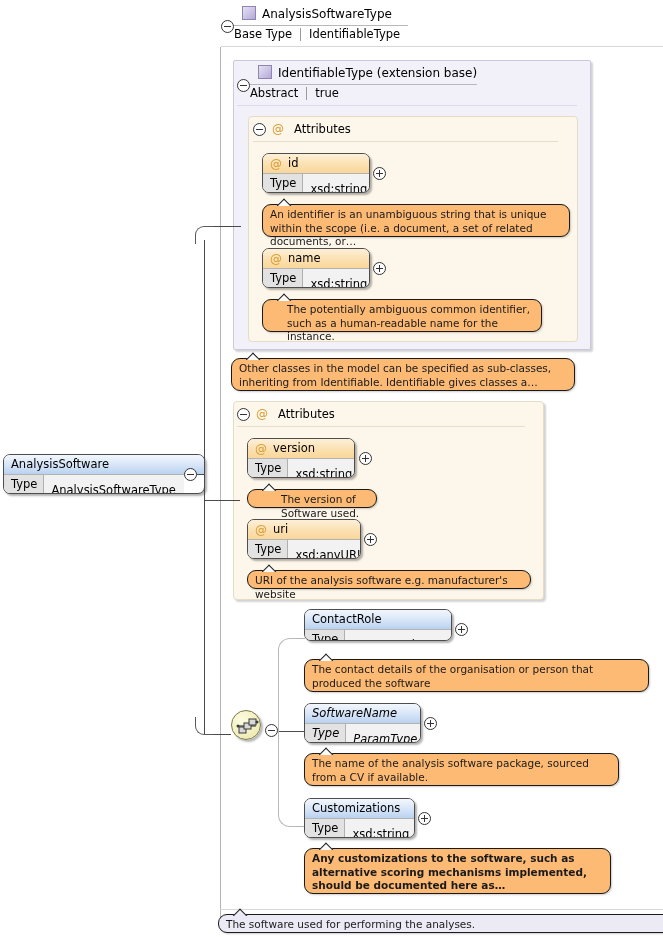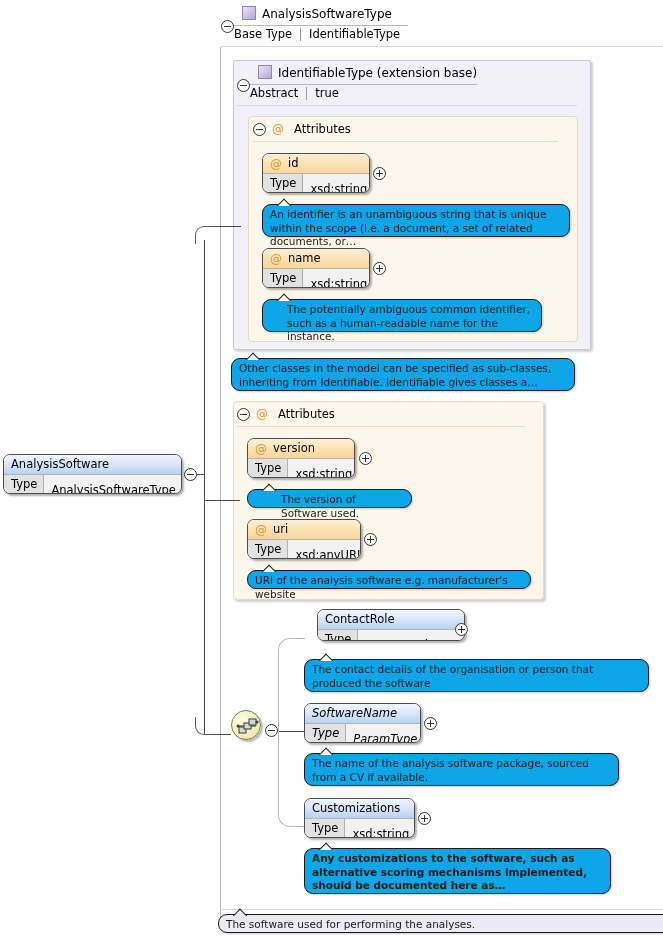--- a/index.html
+++ b/index.html
@@ -72,21 +72,21 @@
     margin-right: 6px;
     font-family: "DejaVu Sans", sans-serif;
   }
 
   
   .anno {
     position: absolute;
     box-sizing: border-box;
     border: 1px solid #1a1a1a;
     border-radius: 9px;
-    background: #0ea5e9;
+    background: #fdba74;
     padding: 3px 6px 3px 7px;
     font-size: 10.5px;
     line-height: 13.5px;
     color: #1a1a1a;
     box-shadow: 1px 1px 2px rgba(0,0,0,0.20);
   }
   .anno .tail {
     position: absolute;
     left: 14px; top: -7px;
     width: 16px; height: 8px;
@@ -312,42 +312,42 @@
     <div class="hdr">
       <span class="at-glyph">@</span>
       <span>version</span>
     </div>
     <div class="row2">
       <div class="lbl">Type</div>
       <div class="val">xsd:string</div>
     </div>
   </div>
   <div class="circ plus" style="left:359px; top:452px;"></div>
-  <div class="anno" style="left:247px; top:489px; width:165px; height:19px;padding-left:33px;">
+  <div class="anno" style="left:247px; top:489px; width:130px; height:19px;padding-left:33px;">
     <span class="tail"></span>
     <span>The version of Software used.</span>
   </div>
 
   <div class="node attr" style="left:247px; top:519px; width:114px; height:40px;">
     <div class="hdr">
       <span class="at-glyph">@</span>
       <span>uri</span>
     </div>
     <div class="row2">
       <div class="lbl">Type</div>
       <div class="val">xsd:anyURI</div>
     </div>
   </div>
   <div class="circ plus" style="left:364px; top:533px;"></div>
   <div class="anno" style="left:247px; top:570px; width:284px; height:19px;">
     <span class="tail"></span>
     <span>URI of the analysis software e.g. manufacturer's website</span>
   </div>
 
-  <div class="node elem" style="left:3px; top:454px; width:179px; height:40px;">
+  <div class="node elem" style="left:3px; top:454px; width:202px; height:40px;">
     <div class="hdr">
       <span>AnalysisSoftware</span>
     </div>
     <div class="row2">
       <div class="lbl">Type</div>
       <div class="val">AnalysisSoftwareType</div>
     </div>
   </div>
   <div class="circ" style="left:184px; top:468px;"></div>
 
@@ -376,21 +376,21 @@
   <div class="circ" style="left:265px; top:724px;"></div>
 
   <div class="ln h thick" style="left:278px; top:731px; width:26px;"></div>
 
   <div class="curve light" style="left:278px; top:638px; width:20px; height:93px; border-top-width:1px; border-left-width:1px; border-top-left-radius:12px;"></div>
   <div class="ln h light" style="left:297px; top:638px; width:8px;"></div>
 
   <div class="curve light" style="left:278px; top:731px; width:20px; height:96px; border-bottom-width:1px; border-left-width:1px; border-bottom-left-radius:12px;"></div>
   <div class="ln h light" style="left:297px; top:826px; width:8px;"></div>
 
-  <div class="node elem" style="left:304px; top:609px; width:148px; height:32px;margin-left:13px;">
+  <div class="node elem" style="left:304px; top:609px; width:148px; height:32px;">
     <div class="hdr">
       <span>ContactRole</span>
     </div>
     <div class="row2">
       <div class="lbl">Type</div>
       <div class="val">ContactRoleType</div>
     </div>
   </div>
   <div class="circ plus" style="left:455px; top:623px;"></div>
   <div class="anno" style="left:304px; top:659px; width:345px; height:33px;">

